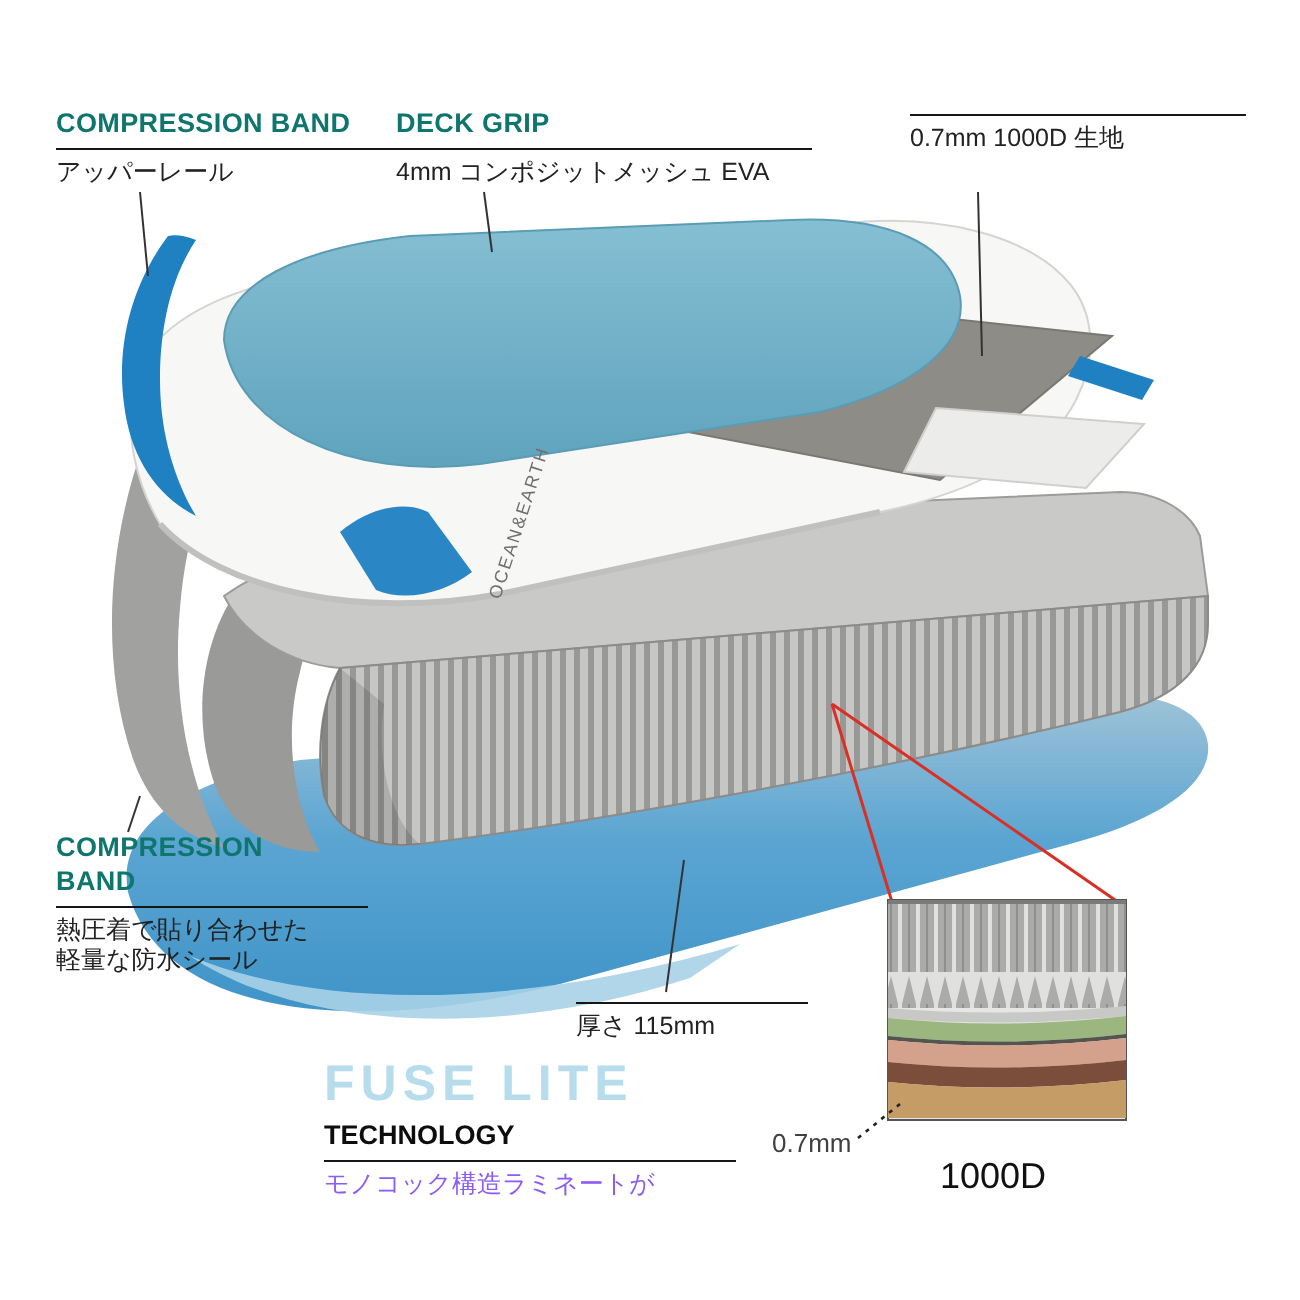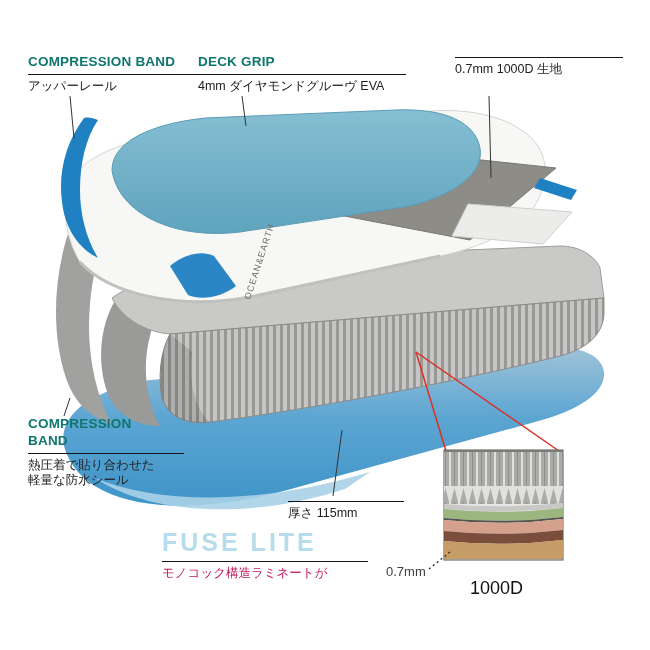--- a/index.html
+++ b/index.html
@@ -7,21 +7,21 @@
     position:relative;width:650px;height:650px;background:#ffffff;overflow:hidden;
     font-family:"Liberation Sans",sans-serif;color:#111;
   }
   .stage svg{position:absolute;left:0;top:0;}
   .callout{position:absolute;line-height:1.25;}
   .c-title{font-weight:bold;font-size:13.5px;letter-spacing:.2px;color:#0f766e;}
   .rule{border-top:1.5px solid #161616;margin:3px 0 4px 0;height:0;}
   .c-sub{font-size:12.5px;color:#222;}
   .fuse-title{font-weight:bold;font-size:25px;letter-spacing:3px;color:#b7dcec;}
   .fuse-sub{font-weight:bold;font-size:13.5px;margin-top:2px;color:#0d0d0d;}
-  .fuse-desc{font-size:12.5px;color:#be185d;}
+  .fuse-desc{font-size:12.5px;color:#8b5cf6;}
   .small-label{position:absolute;font-size:13px;color:#404040;}
   .mesh-label{position:absolute;font-size:18px;color:#111;line-height:1.3;}
 </style>
 </head>
 <body>
 
 <div class="stage">
 
   <svg width="650" height="650" viewBox="0 0 650 650">
     <defs>
@@ -91,21 +91,21 @@
 
   <div class="callout" style="left:28px;top:54px;width:176px;">
     <div class="c-title">COMPRESSION BAND</div>
     <div class="rule"></div>
     <div class="c-sub">アッパーレール</div>
   </div>
 
   <div class="callout" style="left:198px;top:54px;width:208px;">
     <div class="c-title">DECK GRIP</div>
     <div class="rule"></div>
-    <div class="c-sub">4mm ダイヤモンドグルーヴ EVA</div>
+    <div class="c-sub">4mm コンポジットメッシュ EVA</div>
   </div>
 
   <div class="callout" style="left:455px;top:54px;width:168px;">
     <div class="rule"></div>
     <div class="c-sub">0.7mm 1000D 生地</div>
   </div>
 
   <div class="callout" style="left:28px;top:416px;width:156px;">
     <div class="c-title" style="width:120px;">COMPRESSION BAND</div>
     <div class="rule"></div>
@@ -113,20 +113,21 @@
     <div class="c-sub">軽量な防水シール</div>
   </div>
 
   <div class="callout" style="left:288px;top:498px;width:116px;">
     <div class="rule"></div>
     <div class="c-sub">厚さ 115mm</div>
   </div>
 
   <div class="callout" style="left:162px;top:527px;width:206px;">
     <div class="fuse-title">FUSE LITE</div>
+    <div class="fuse-sub">TECHNOLOGY</div>
     <div class="rule"></div>
     <div class="fuse-desc">モノコック構造ラミネートが</div>
   </div>
 
   <div class="small-label" style="left:386px;top:564px;">0.7mm</div>
   <div class="mesh-label" style="left:470px;top:577px;width:140px;">
     <div>1000D</div>
   </div>
 
 </div>

